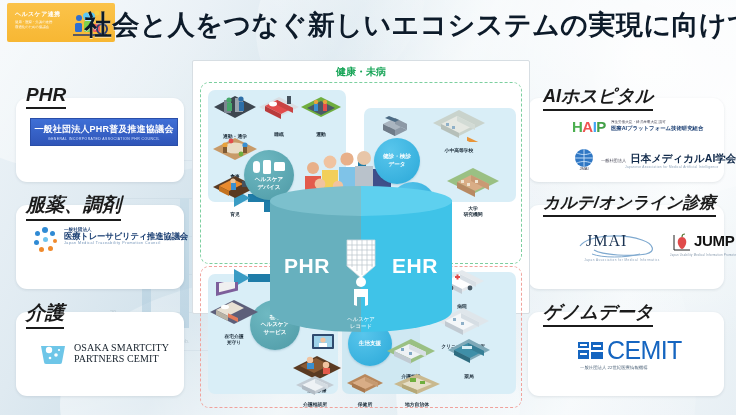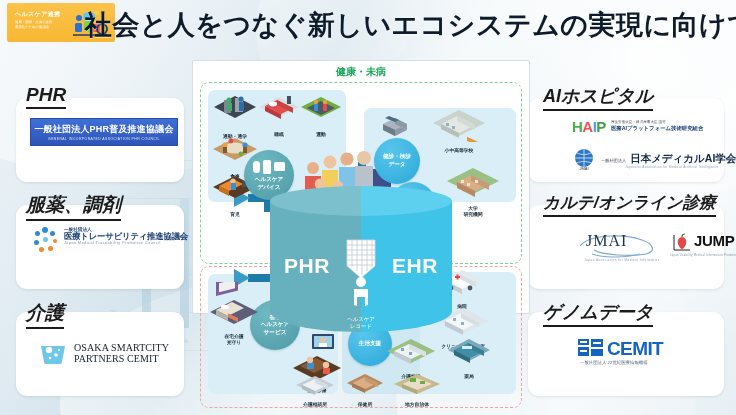--- a/index.html
+++ b/index.html
@@ -111,21 +111,21 @@
   .logo-jami .jsub{position:absolute;left:0;top:28px;width:92px;text-align:center;font-size:3px;color:#8aa0b8;letter-spacing:.5px;white-space:nowrap;}
 
   .logo-jump{position:absolute;left:672px;top:230px;width:58px;height:34px;}
   .logo-jump .jmark{position:absolute;left:0;top:2px;width:20px;height:20px;}
   .logo-jump .jtext{position:absolute;left:22px;top:2px;font-size:15px;font-weight:bold;color:#111;letter-spacing:-.3px;}
   .logo-jump .jsub{position:absolute;left:-2px;top:24px;width:62px;text-align:center;font-size:2.7px;color:#7f93a8;letter-spacing:.3px;white-space:nowrap;}
 
   .logo-cemit{position:absolute;left:578px;top:338px;width:152px;height:30px;}
   .cemit-row{display:flex;align-items:center;gap:3px;}
   .cemit-mark{width:26px;height:20px;flex:0 0 26px;}
-  .cemit-word{font-size:19px;font-weight:bold;color:#1565c0;letter-spacing:-.6px;line-height:1;}
+  .cemit-word{font-size:25px;font-weight:normal;color:#1565c0;letter-spacing:-.6px;line-height:1;}
   .logo-cemit .csub{margin-top:2px;margin-left:2px;font-size:4.4px;color:#4a6076;white-space:nowrap;}
 
   
   #diagram{
     position:absolute;left:192px;top:60px;width:338px;height:254px;
     background:#ffffff;border-radius:4px;
   }
   .band-label{
     position:absolute;left:0;width:100%;text-align:center;
     font-weight:bold;font-size:10px;white-space:nowrap;

